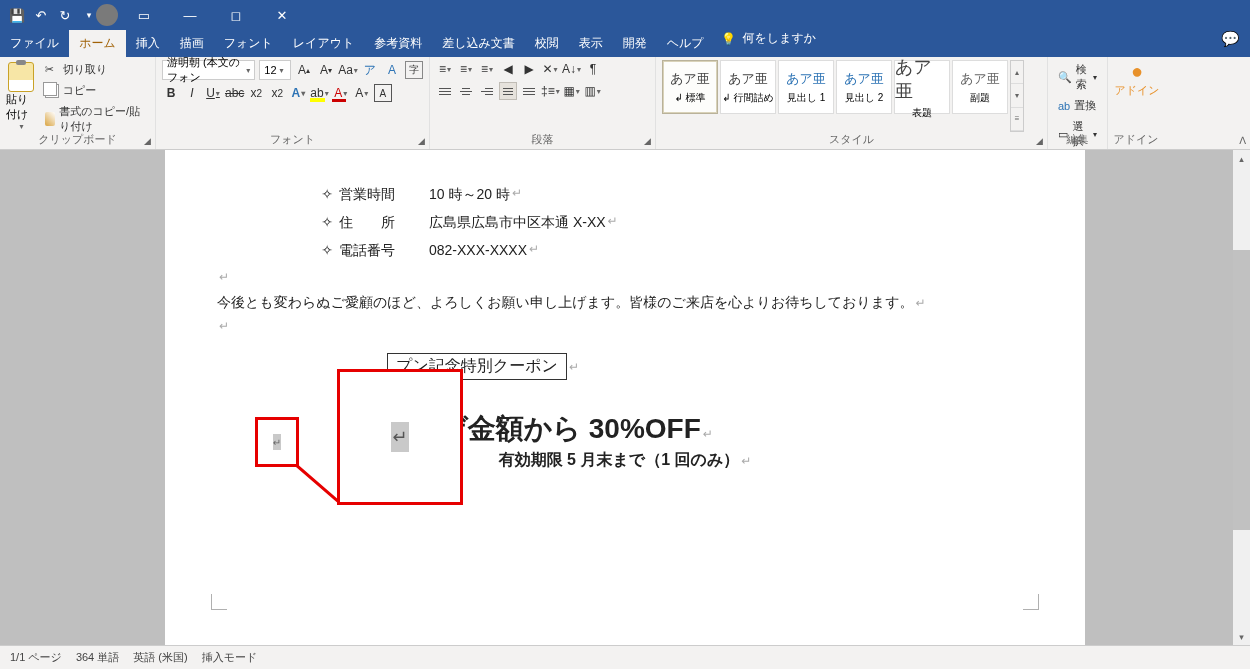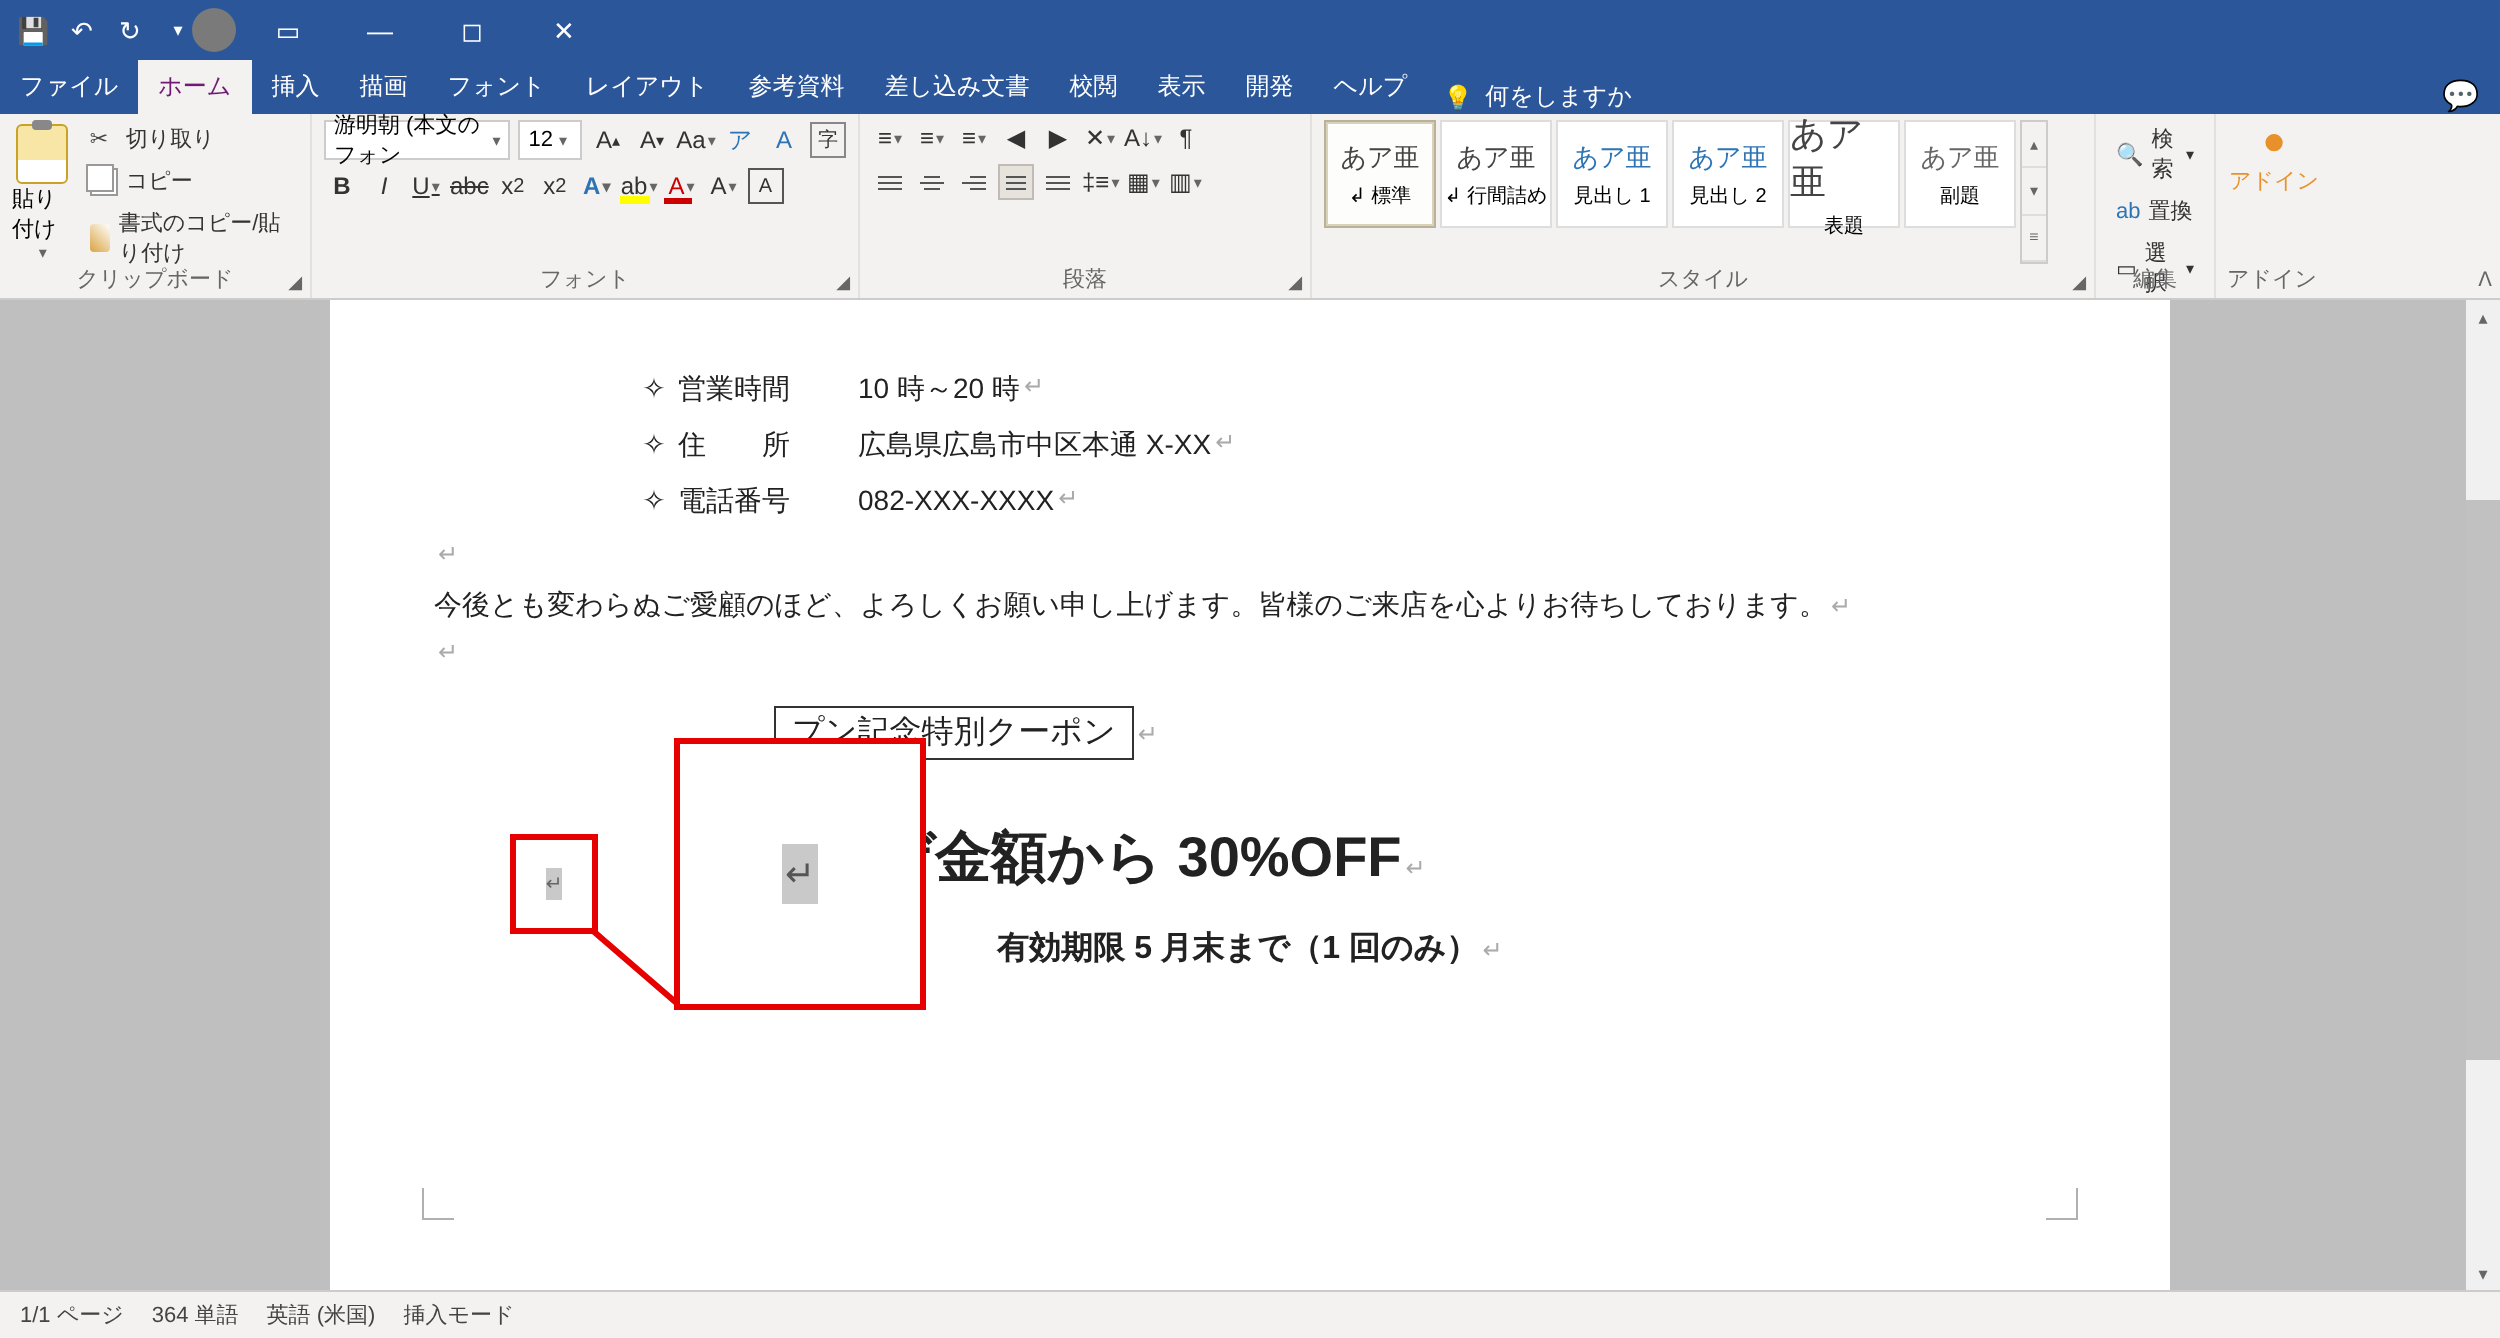--- a/index.html
+++ b/index.html
@@ -6,23 +6,23 @@
 body { width: 1250px; height: 669px; background: #fff; overflow: hidden; position: relative; }
 
 .titlebar { background: #2b579a; color: #fff; height: 30px; display: flex; align-items: center; font-size: 12px; }
 .tb-left { display: flex; align-items: center; gap: 10px; padding-left: 10px; }
 .tb-icon { width: 14px; height: 14px; display: inline-flex; align-items: center; justify-content: center; font-size: 13px; cursor: pointer; }
 .tb-center { flex: 1; text-align: center; }
 .tb-right { display: flex; align-items: center; gap: 6px; padding-right: 8px; }
 .avatar { width: 22px; height: 22px; border-radius: 50%; background: #7a7a7a; display: inline-block; }
 .win-btn { width: 40px; height: 30px; display: flex; align-items: center; justify-content: center; cursor: pointer; font-size: 13px; }
 
-.menubar { background: #2b579a; color: #fff; height: 27px; display: flex; align-items: flex-end; font-size: 12px; }
+.menubar { background: #2b579a; color: #fff; height: 27px; display: flex; align-items: flex-start; font-size: 12px; }
 .menu-item { padding: 5px 10px; cursor: pointer; }
-.menu-item.active { background: #f3f2f1; color: #701a75; }
+.menu-item.active { background: #f3f2f1; color: #a16207; }
 .tellme { display: flex; align-items: center; gap: 6px; margin-left: 8px; }
 .tellme-bulb { color: #f1c232; }
 .comment-ico { margin-left: auto; padding-right: 10px; font-size: 15px; cursor: pointer; }
 
 .ribbon { background: #f3f2f1; height: 93px; display: flex; border-bottom: 1px solid #ccc; position: relative; }
 .rgroup { border-right: 1px solid #e1e1e1; padding: 3px 6px 0 6px; display: flex; flex-direction: column; position: relative; }
 .rgroup-label { text-align: center; font-size: 11px; color: #666; position: absolute; bottom: 2px; left: 0; right: 0; }
 .rgroup-launcher { position: absolute; bottom: 3px; right: 4px; font-size: 9px; color: #666; cursor: pointer; }
 .rg-body { display: flex; gap: 4px; height: 72px; }
 
@@ -71,21 +71,21 @@
 .doc-area { background: #bfbfbf; height: 495px; position: relative; overflow: hidden; }
 .page { background: #fff; width: 920px; height: 840px; margin: -160px auto 0; position: relative; padding: 46px 52px; font-family: "Yu Mincho", "MS Mincho", serif; color: #222; }
 .line { font-size: 14px; margin: 6px 0 10px 0; display: flex; }
 .bullet { width: 24px; text-align: center; }
 .label { width: 90px; }
 .val { }
 .ret { color: #aaa; font-size: 12px; margin-left: 2px; }
 .body-text { font-size: 14px; line-height: 1.8; margin-top: 6px; }
 .coupon-title { display: inline-block; border: 1px solid #333; padding: 2px 8px; font-size: 16px; margin-left: 170px; margin-top: 20px; }
 .big-off { font-weight: bold; font-size: 28px; font-family: "Meiryo", sans-serif; margin-top: 30px; text-align: left; margin-left: 222px; }
-.valid { font-weight: bold; font-size: 16px; text-align: center; font-family: "Meiryo", sans-serif; margin-top: 16px; }
+.valid { font-weight: bold; font-size: 16px; text-align: center; font-family: "Meiryo", sans-serif; margin-top: 2px; }
 .note { font-size: 14px; text-align: center; margin-top: 14px; }
 .corner { position: absolute; width: 16px; height: 16px; border: 1px solid #b0b0b0; }
 .corner.bl { left: 46px; bottom: 220px; border-top: none; border-right: none; }
 .corner.br { right: 46px; bottom: 220px; border-top: none; border-left: none; }
 
 .callout-small { position: absolute; left: 38px; top: 84px; width: 44px; height: 50px; border: 3px solid #e60000; background: #fff; display: flex; align-items: center; justify-content: center; }
 .sel-mark-s { background: #c9c9c9; width: 8px; height: 16px; display: flex; align-items: center; justify-content: center; font-size: 10px; color: #666; }
 .callout-big { position: absolute; left: 120px; top: 36px; width: 126px; height: 136px; border: 3px solid #e60000; background: #fff; display: flex; align-items: center; justify-content: center; }
 .sel-mark-b { background: #c9c9c9; width: 18px; height: 30px; display: flex; align-items: center; justify-content: center; font-size: 18px; color: #555; }
 .callout-connector { position: absolute; left: 79px; top: 130px; width: 44px; height: 40px; }

